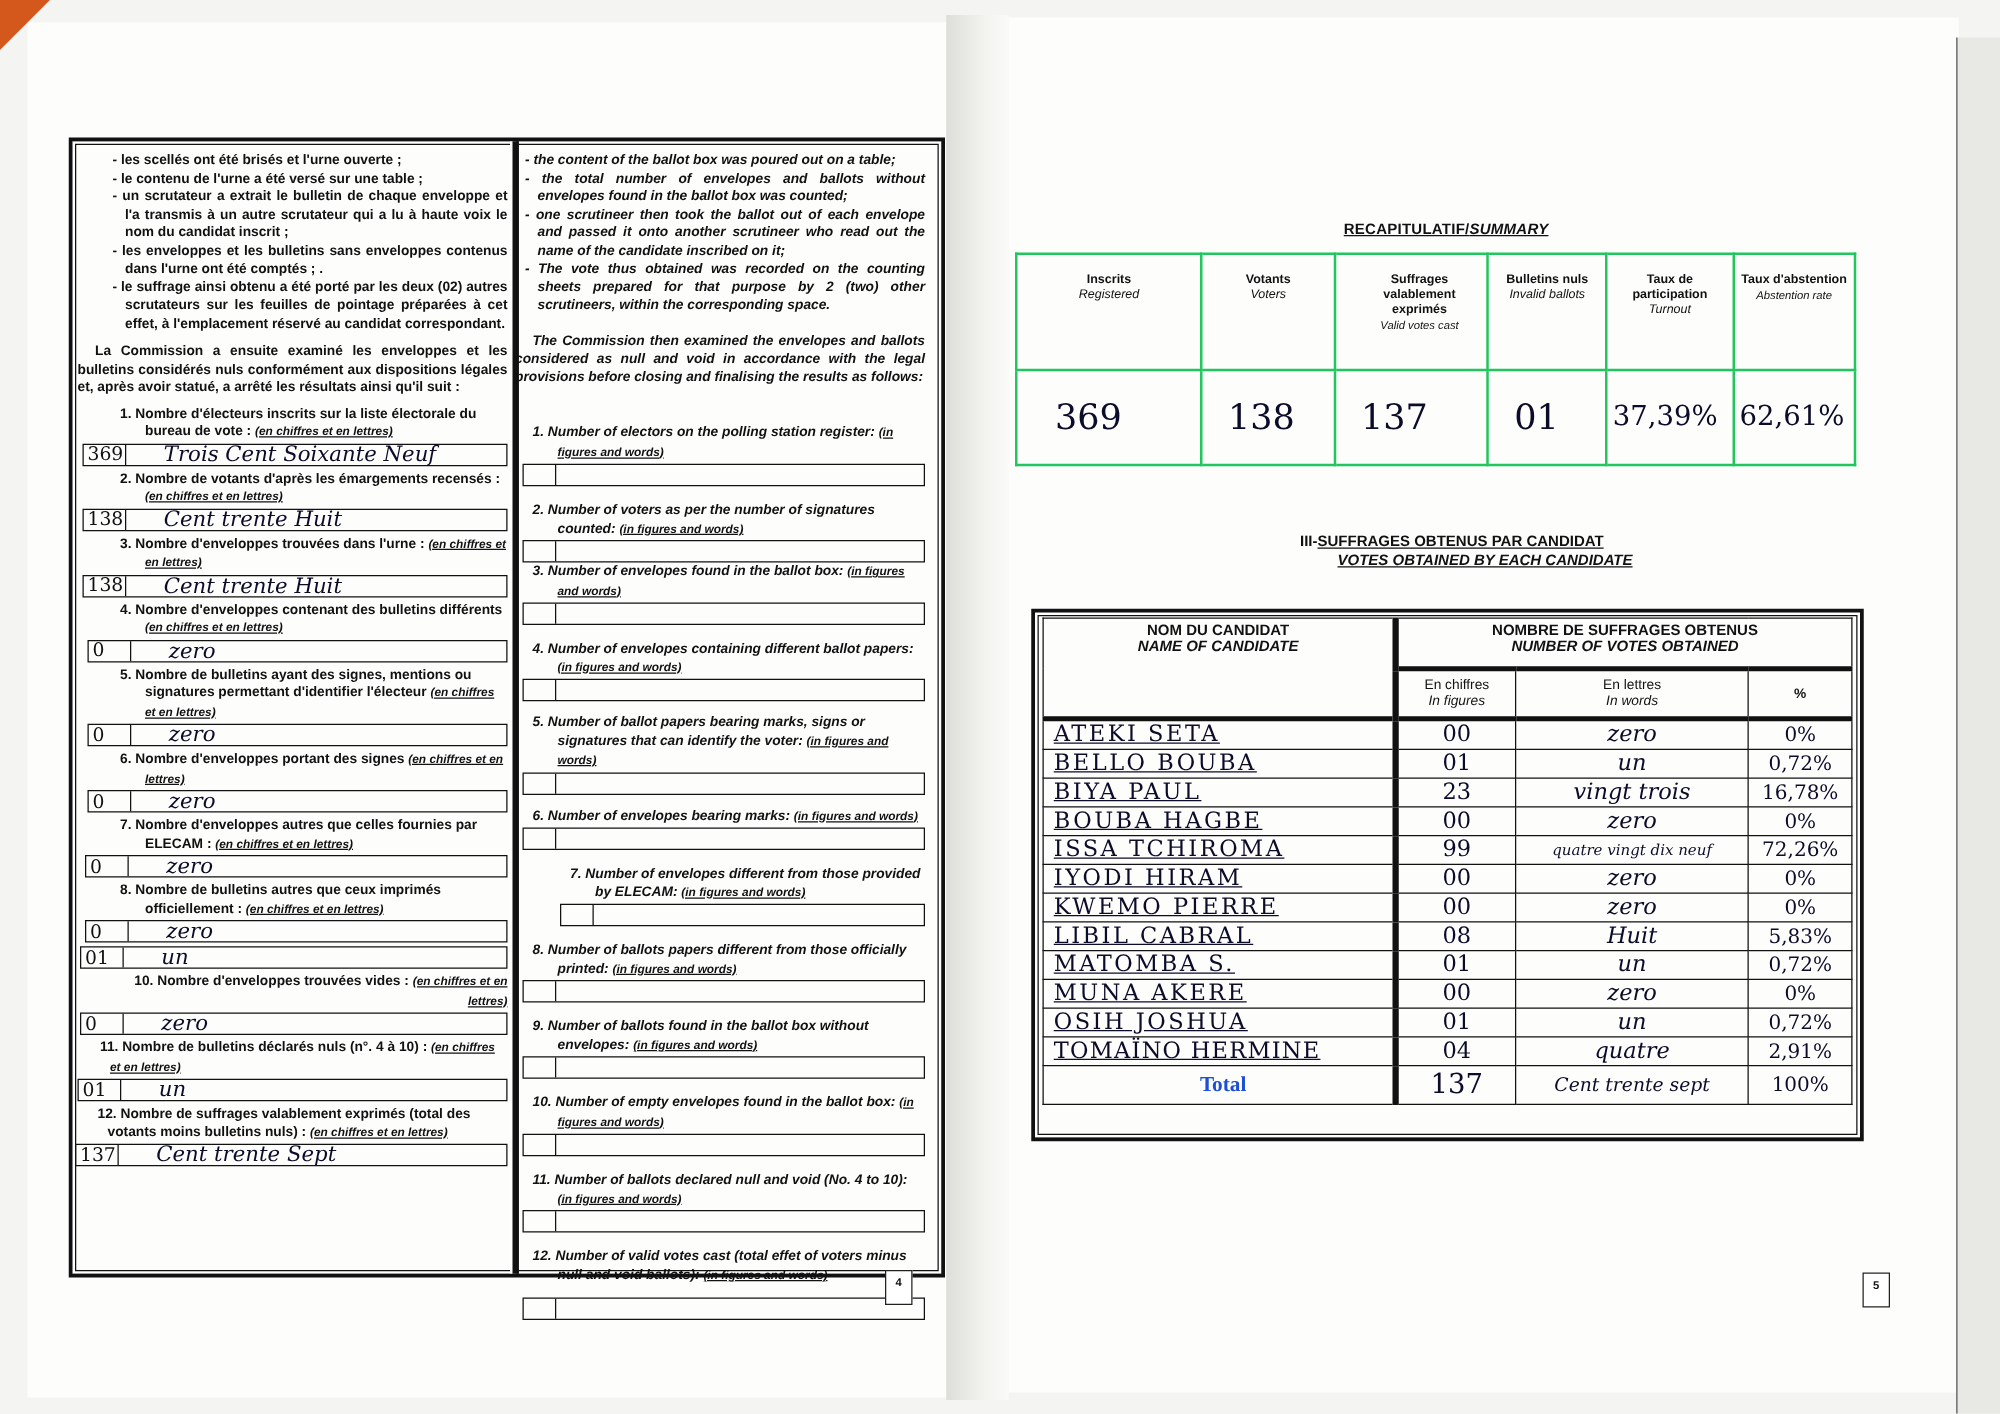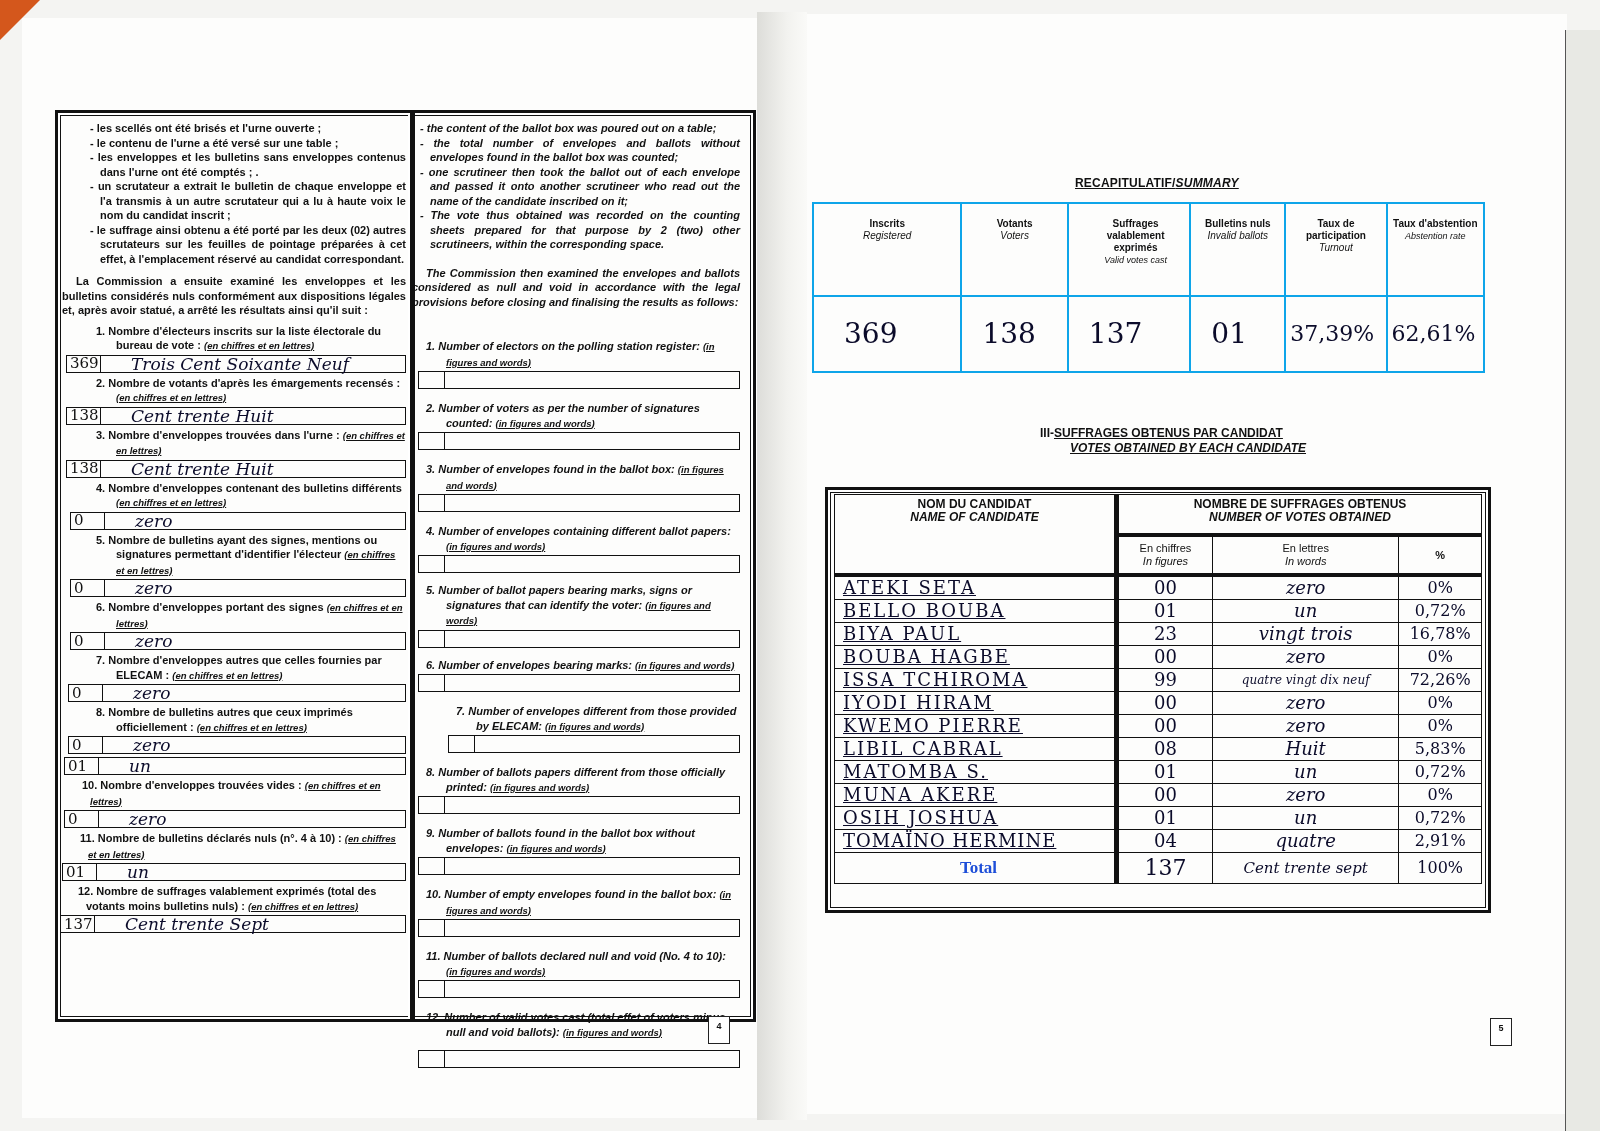--- a/index.html
+++ b/index.html
@@ -26,21 +26,21 @@
   .answer .fig{width:34px;border-right:1.5px solid #111;height:100%;display:flex;align-items:center;padding-left:3px;box-sizing:border-box;font-size:15px;}
   .answer .words{flex:1;padding-left:30px;font-size:17px;line-height:16px;color:#0b0b2a;font-style:italic;}
   .col-en .answer .fig{width:26px;}
   .page-num{position:absolute;width:20px;height:26px;border:1.5px solid #222;font-size:9px;font-weight:bold;text-align:center;line-height:18px;background:#fff;}
 
   
   .summary-title{position:absolute;left:1075px;top:176px;font-size:12px;font-weight:bold;text-decoration:underline;letter-spacing:0.2px;}
   .summary-title i{font-style:italic;}
   table{border-collapse:collapse;}
   .summary{position:absolute;left:812px;top:202px;width:673px;}
-  .summary td{border:2px solid #0ea5e9;text-align:center;vertical-align:top;font-size:10px;line-height:12px;}
+  .summary td{border:2px solid #22c55e;text-align:center;vertical-align:top;font-size:10px;line-height:12px;}
   .summary .hd td{height:76px;padding-top:14px;}
   .summary .hd b{display:block;}
   .summary .hd i{display:block;font-size:10px;}
   .summary .hd .sm{font-size:9px;}
   .summary .vals td{height:72px;vertical-align:middle;font-family:"DejaVu Serif",serif;font-size:28px;text-align:left;padding-left:20px;color:#0b0b2a;}
   .sec-title{position:absolute;left:1040px;top:426px;font-size:12px;font-weight:bold;line-height:15px;}
   .sec-title .u{text-decoration:underline;}
   .sec-title .en{display:block;padding-left:30px;font-style:italic;text-decoration:underline;}
   .votes-wrap{position:absolute;left:825px;top:487px;width:660px;height:420px;border:3px solid #111;box-shadow:inset 0 0 0 2px #fff,inset 0 0 0 3px #111;}
   .votes{position:absolute;left:6px;top:4px;width:648px;}
@@ -64,22 +64,22 @@
 
 <div class="corner-tab"></div>
 
 <div class="page page-left"></div>
 <div class="gutter"></div>
 
 <div class="frame">
   <div class="col col-fr">
     <p class="bullet">- les scellés ont été brisés et l'urne ouverte ;</p>
     <p class="bullet">- le contenu de l'urne a été versé sur une table ;</p>
+    <p class="bullet">- un scrutateur a extrait le bulletin de chaque enveloppe et l'a transmis à un autre scrutateur qui a lu à haute voix le nom du candidat inscrit ;</p>
     <p class="bullet">- les enveloppes et les bulletins sans enveloppes contenus dans l'urne ont été comptés ; .</p>
-    <p class="bullet">- un scrutateur a extrait le bulletin de chaque enveloppe et l'a transmis à un autre scrutateur qui a lu à haute voix le nom du candidat inscrit ;</p>
     <p class="bullet">- le suffrage ainsi obtenu a été porté par les deux (02) autres scrutateurs sur les feuilles de pointage préparées à cet effet, à l'emplacement réservé au candidat correspondant.</p>
     <p class="para" style="margin-left:-26px;">La Commission a ensuite examiné les enveloppes et les bulletins considérés nuls conformément aux dispositions légales et, après avoir statué, a arrêté les résultats ainsi qu'il suit :</p>
 
     <div class="item">
       <div class="item-q"><span>1.</span> <span>Nombre d'électeurs inscrits sur la liste électorale du bureau de vote :</span> <span class="hint">(en chiffres et en lettres)</span></div>
       <div class="answer" style="margin-left:-22px;">
           <span class="fig">369</span>
           <span class="words">Trois Cent Soixante Neuf</span>
         </div>
     </div>
@@ -132,21 +132,21 @@
           <span class="words">zero</span>
         </div>
     </div>
     <div class="item">
       <div class="answer" style="margin-left:-24px;">
           <span class="fig">01</span>
           <span class="words">un</span>
         </div>
     </div>
     <div class="item">
-      <div class="item-q" style="padding-left:10px;text-indent:-8px;margin-left:-8px;"><span>10.</span> <span>Nombre d'enveloppes trouvées vides :</span> <span class="hint">(en chiffres et en lettres)</span></div>
+      <div class="item-q" style="padding-left:10px;text-indent:-8px;margin-left:-8px;text-align:right;"><span>10.</span> <span>Nombre d'enveloppes trouvées vides :</span> <span class="hint">(en chiffres et en lettres)</span></div>
       <div class="answer" style="margin-left:-24px;">
           <span class="fig">0</span>
           <span class="words">zero</span>
         </div>
     </div>
     <div class="item">
       <div class="item-q" style="padding-left:10px;text-indent:-8px;margin-left:-10px;"><span>11.</span> <span>Nombre de bulletins déclarés nuls (n°. 4 à 10) :</span> <span class="hint">(en chiffres et en lettres)</span></div>
       <div class="answer" style="margin-left:-26px;">
           <span class="fig">01</span>
           <span class="words">un</span>
@@ -177,21 +177,21 @@
           <span class="words"></span>
         </div>
       </div>
     <div class="item" style="margin-top:12px;">
         <div class="item-q"><span>2.</span> <span>Number of voters as per the number of signatures counted:</span> <span class="hint">(in figures and words)</span></div>
         <div class="answer">
           <span class="fig"></span>
           <span class="words"></span>
         </div>
       </div>
-    <div class="item" style="margin-top:12px;">
+    <div class="item" style="margin-top:0;">
         <div class="item-q"><span>3.</span> <span>Number of envelopes found in the ballot box:</span> <span class="hint">(in figures and words)</span></div>
         <div class="answer">
           <span class="fig"></span>
           <span class="words"></span>
         </div>
       </div>
     <div class="item" style="margin-top:12px;">
         <div class="item-q"><span>4.</span> <span>Number of envelopes containing different ballot papers:</span> <span class="hint">(in figures and words)</span></div>
         <div class="answer">
           <span class="fig"></span>

